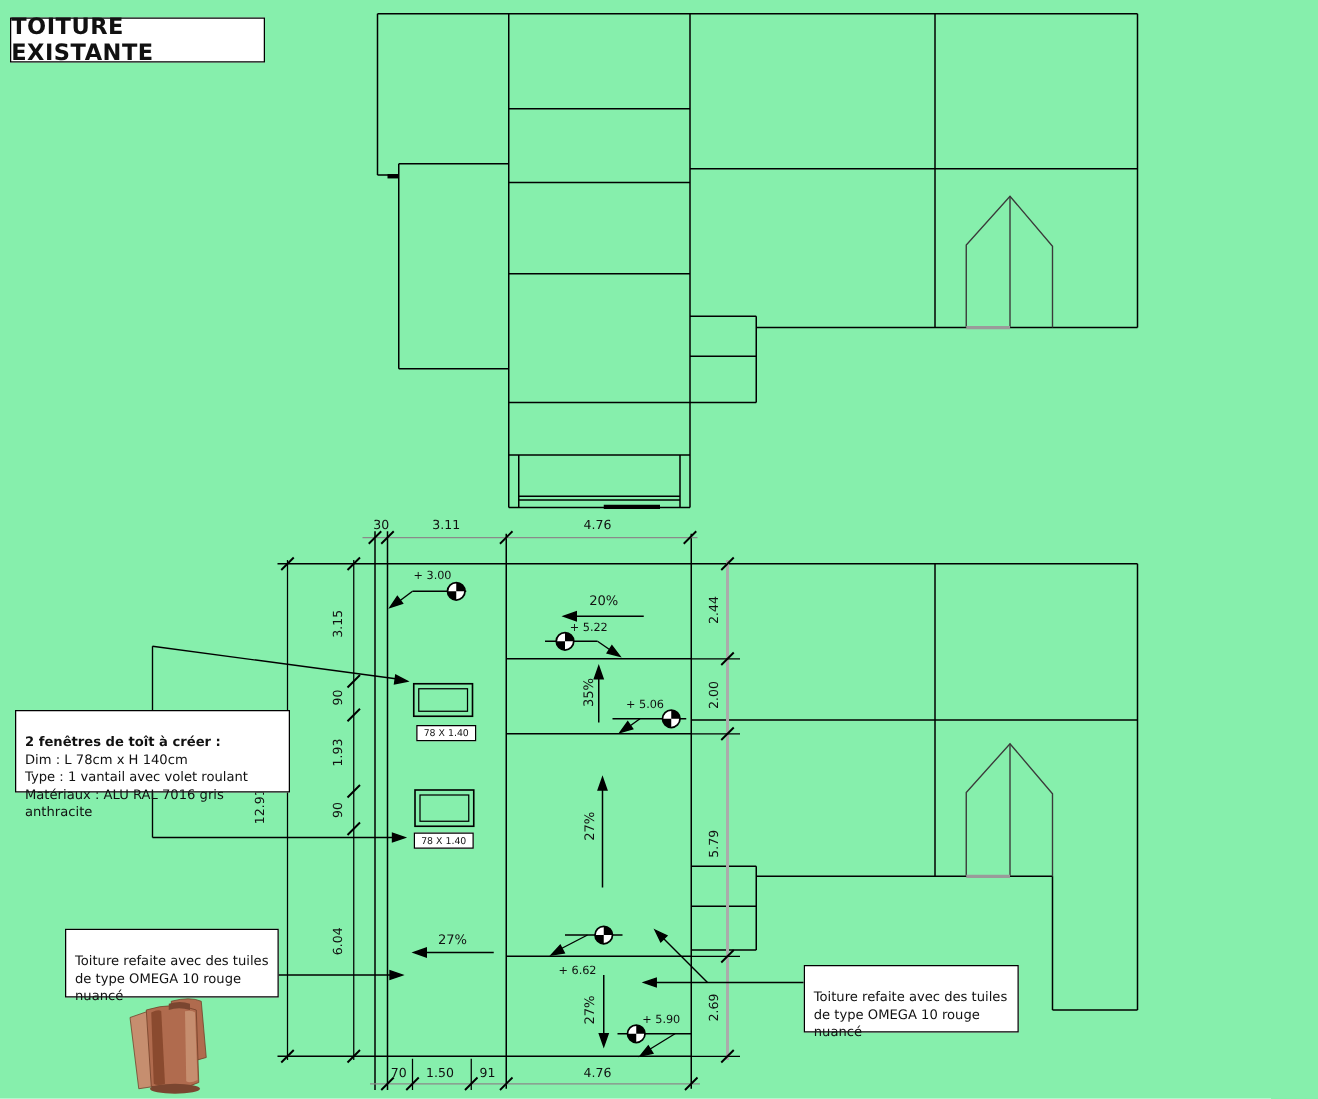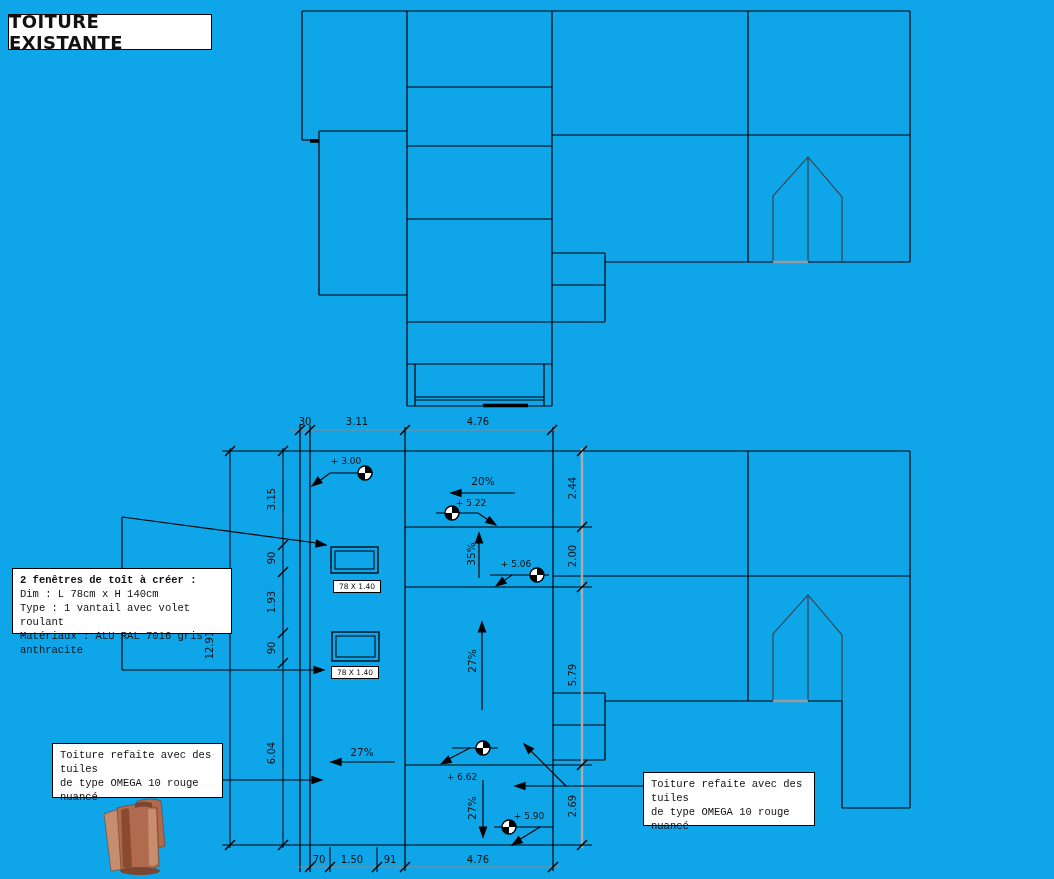--- a/index.html
+++ b/index.html
@@ -1,22 +1,22 @@
 <!DOCTYPE html>
 <html><head>
 <meta charset="utf-8">
 <style>
   html,body{margin:0;padding:0;background:#fff;}
-  #stage{position:relative;width:1054px;height:879px;background:#0ea5e9;overflow:hidden;
+  #stage{position:relative;width:1054px;height:879px;background:#86efac;overflow:hidden;
          font-family:"DejaVu Sans","Liberation Sans",sans-serif;color:#111;}
   #linework{position:absolute;left:0;top:0;}
   .titlebox{position:absolute;border:1.6px solid #000;display:flex;align-items:center;justify-content:center;
             font-size:18px;font-weight:600;letter-spacing:.4px;box-sizing:border-box;background:#fff;}
   .notebox{position:absolute;border:1.4px solid #000;box-sizing:border-box;background:#fff;
-           font-size:10.5px;line-height:14px;padding:4px 7px;font-family:Liberation Mono, monospace;}
+           font-size:10.5px;line-height:14px;padding:18px 7px;}
   .notebox .b{font-weight:700;}
   .t{position:absolute;transform:translate(-50%,-50%);font-size:10px;white-space:nowrap;}
   .rot{transform:translate(-50%,-50%) rotate(-90deg);}
   .pct{font-size:10.5px;}
   .lvl{font-size:9px;}
   .wlab{position:absolute;border:1px solid #000;box-sizing:border-box;text-align:center;
         font-size:7.5px;line-height:11px;background:#fff;}
 </style>
 </head>
 <body>

